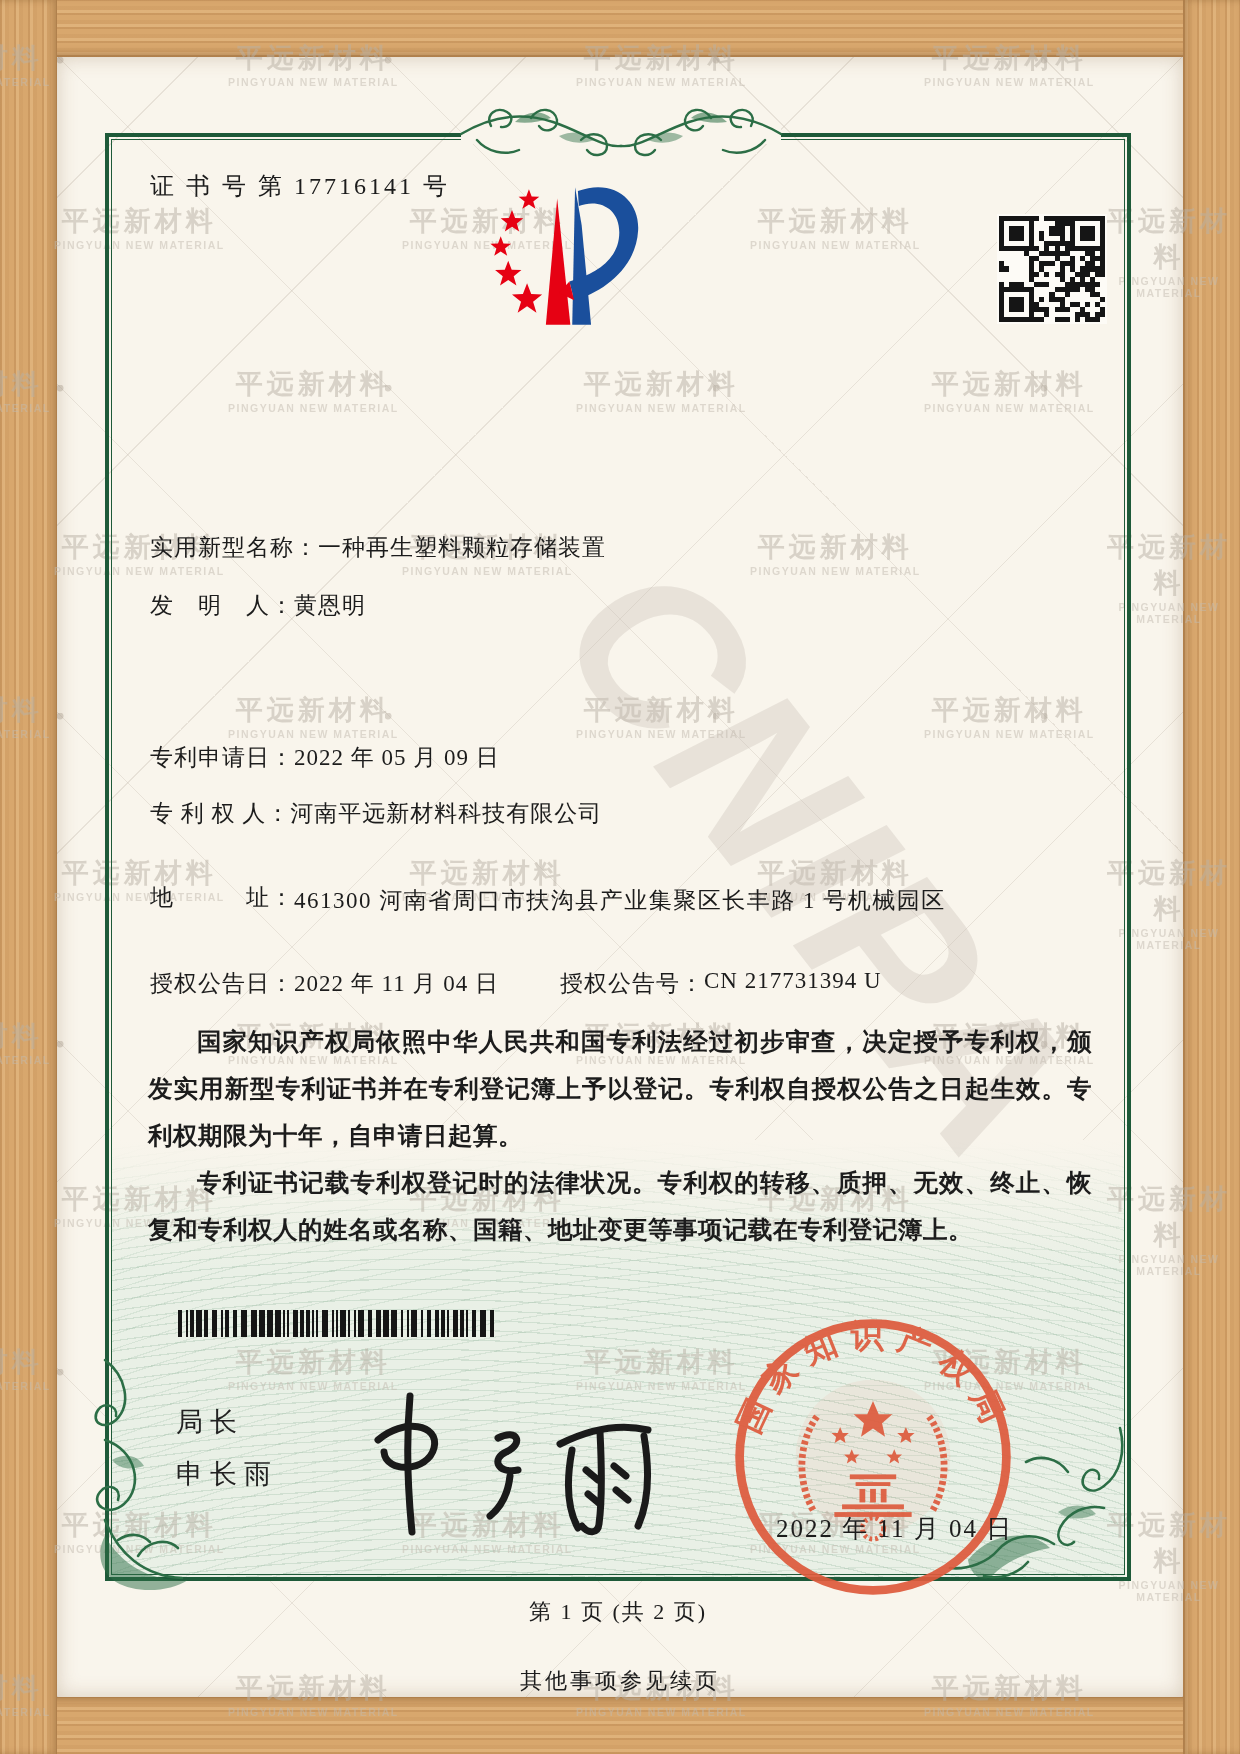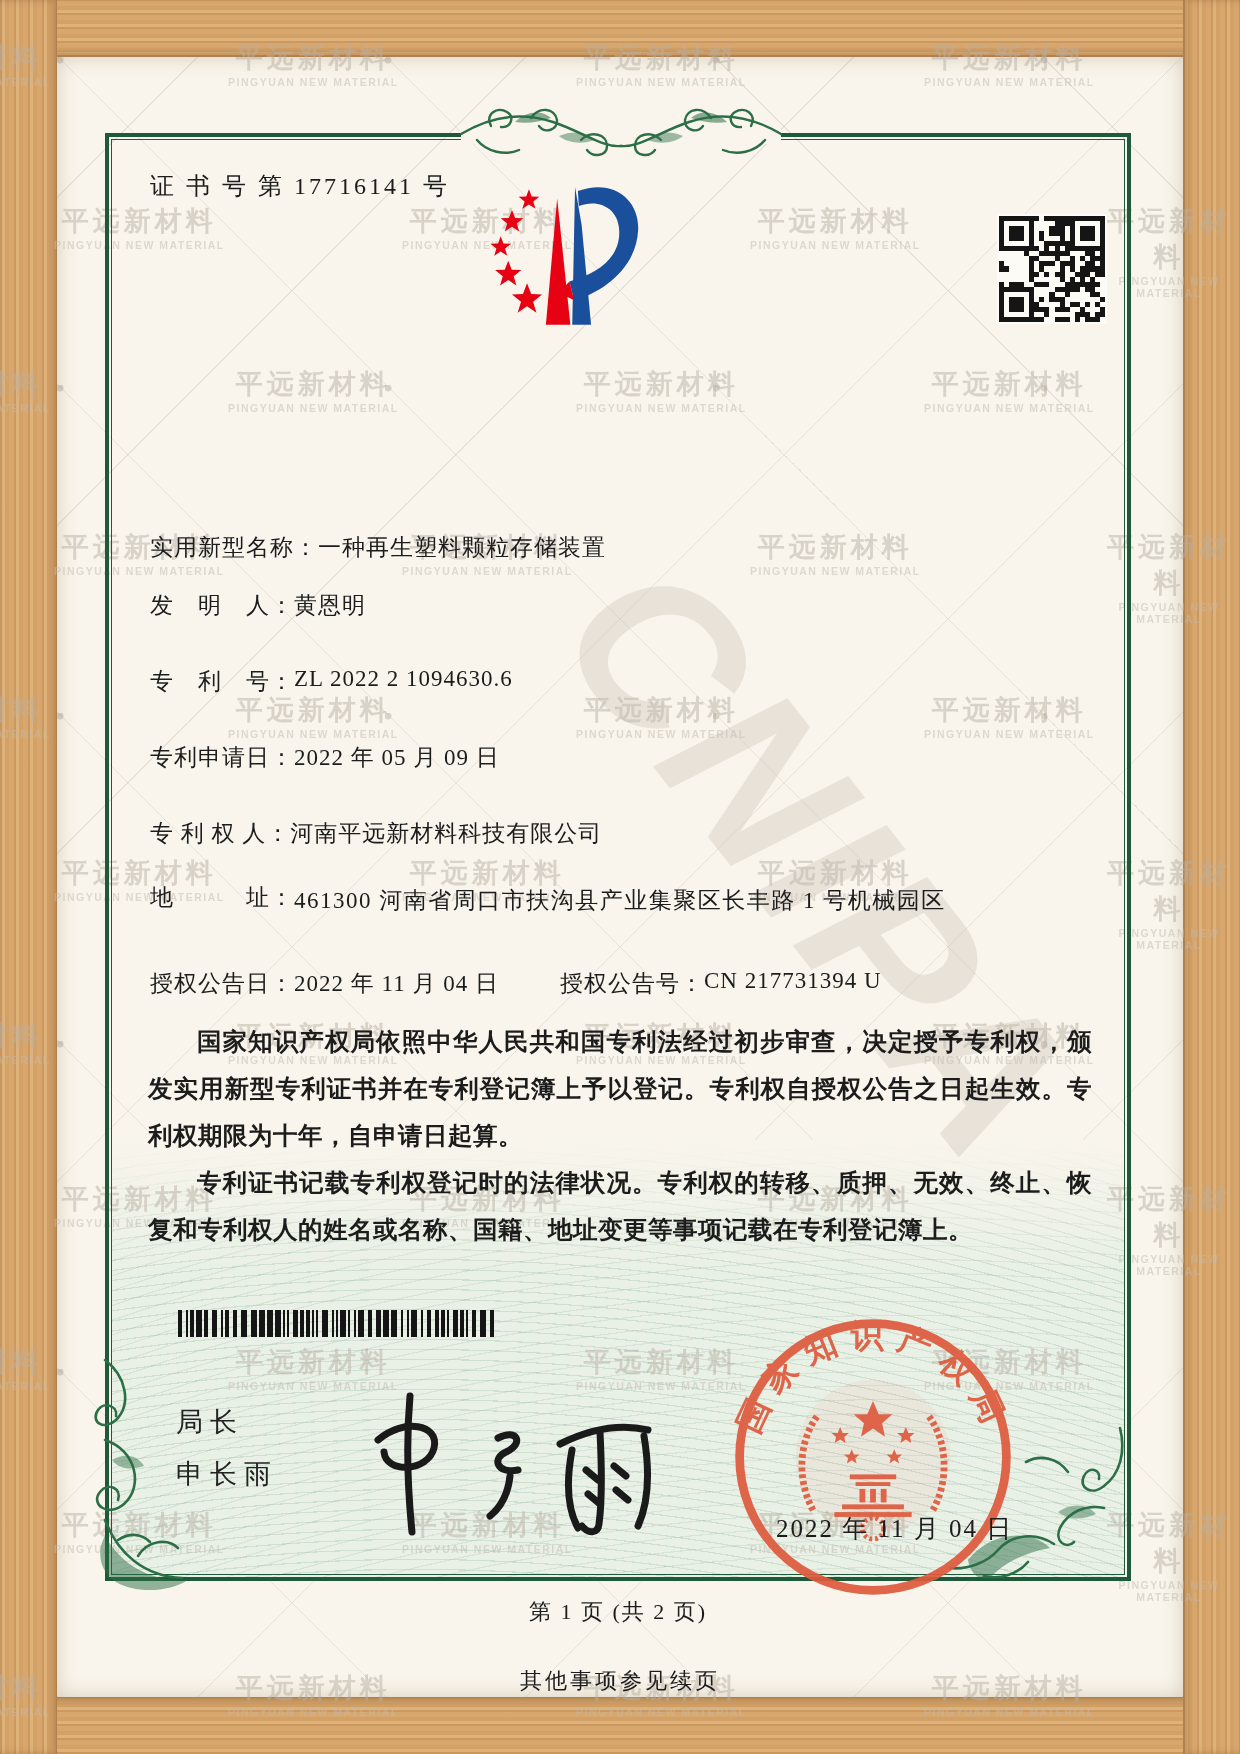--- a/index.html
+++ b/index.html
@@ -796,29 +796,25 @@
 
 
   <div class="abs row" style="top:532px;align-items:center;">
     <span class="lbl">实用新型名称：</span>
     <span class="val">一种再生塑料颗粒存储装置</span>
   </div>
   <div class="abs row" style="top:590px;">
     <span class="lbl">发　明　人：</span>
     <span class="val">黄恩明</span>
   </div>
-  <div class="abs row" style="top:666px;">
-    <span class="lbl">专　利　号：</span>
-    <span class="val">ZL 2022 2 1094630.6</span>
-  </div>
   <div class="abs row" style="top:742px;">
     <span class="lbl">专利申请日：</span>
     <span class="val">2022 年 05 月 09 日</span>
   </div>
-  <div class="abs row" style="top:818px;">
+  <div class="abs row" style="top:798px;">
     <span class="lbl">专 利 权 人：</span>
     <span class="val">河南平远新材料科技有限公司</span>
   </div>
   <div class="abs row" id="row-addr" style="top:882px;">
     <span class="lbl">地　　　址：</span>
     <span class="val">461300 河南省周口市扶沟县产业集聚区长丰路 1 号机械园区</span>
   </div>
   <div class="abs row" style="top:968px;">
     <span class="lbl">授权公告日：</span>
     <span class="val">2022 年 11 月 04 日</span>

